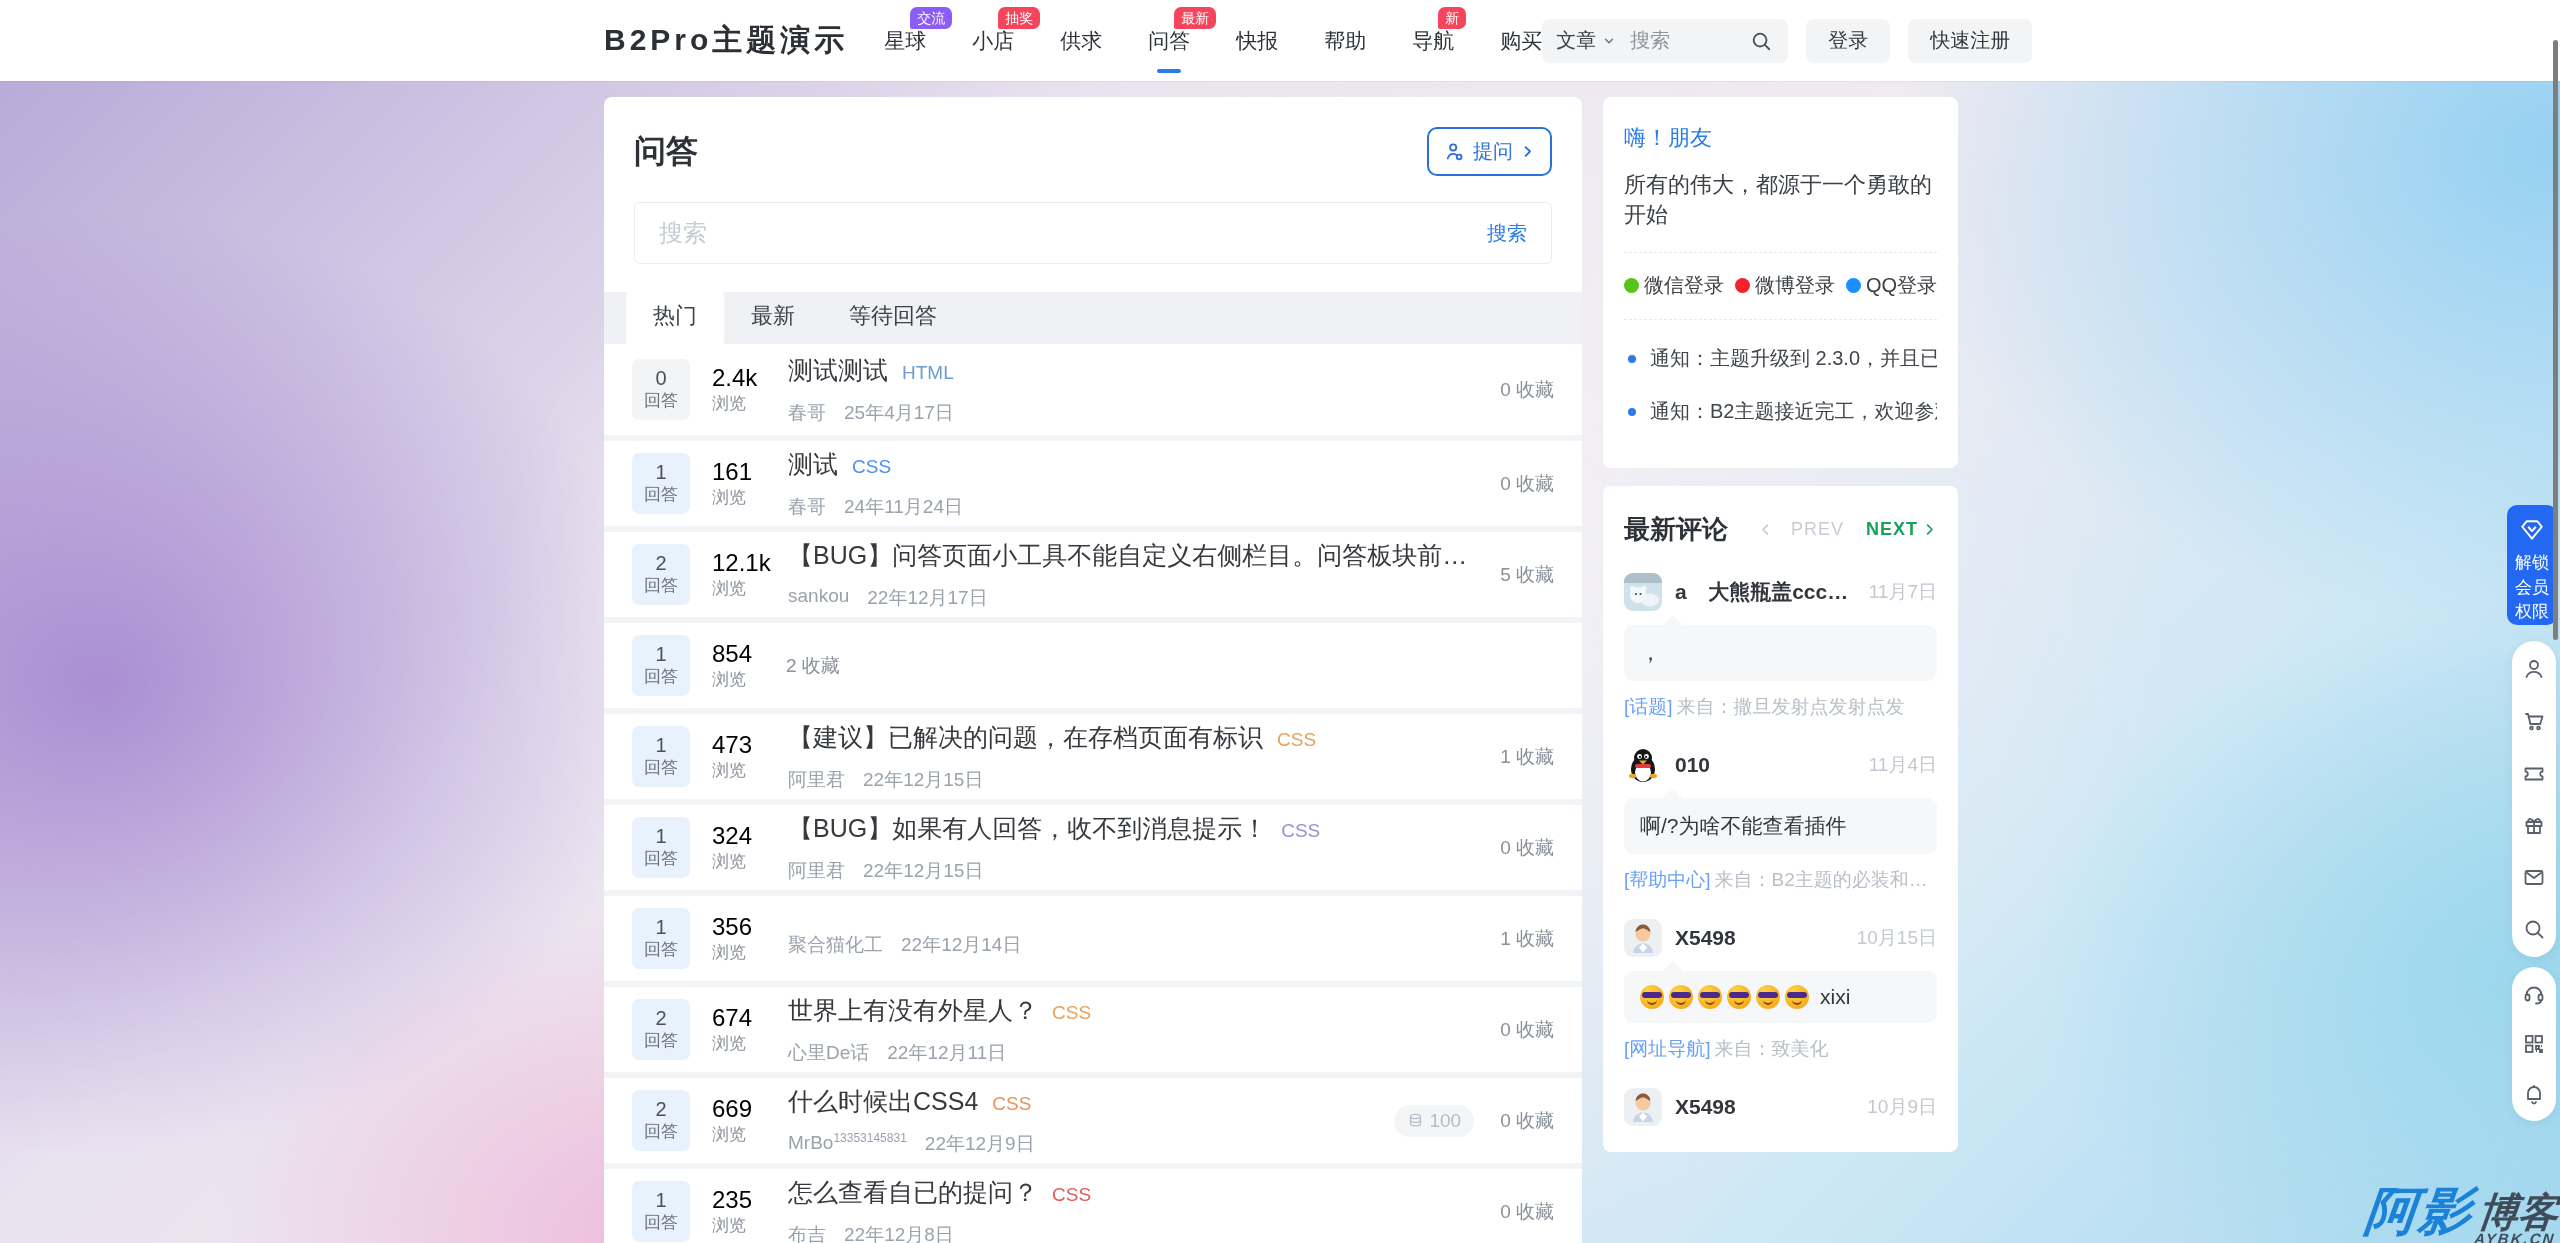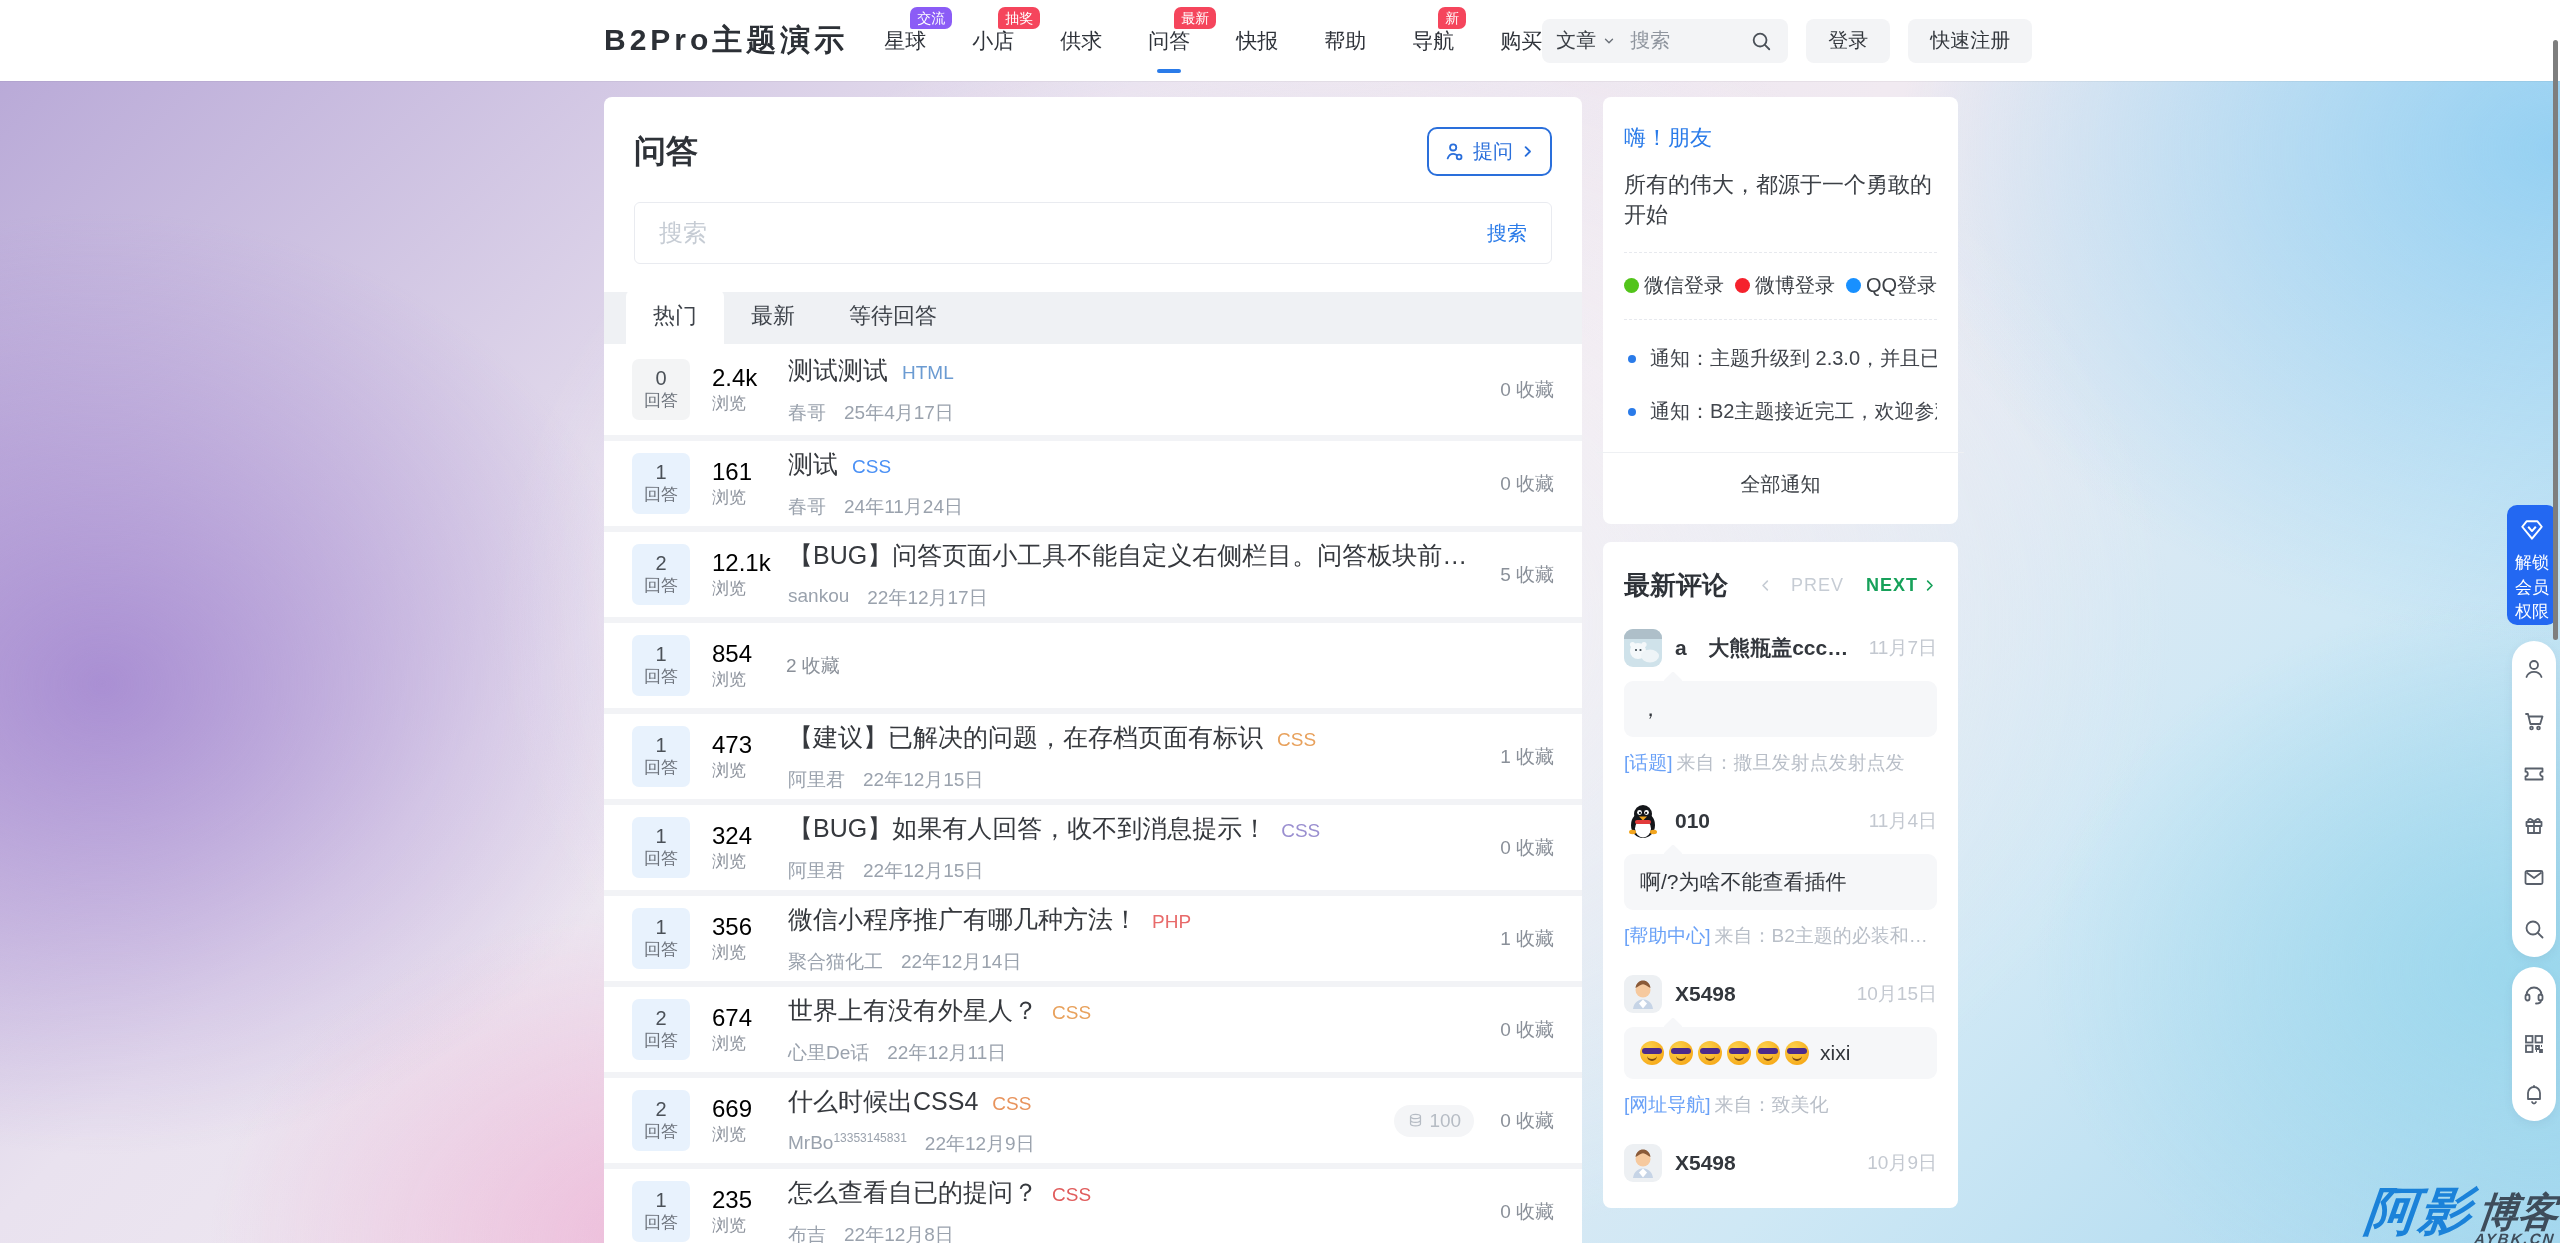--- a/index.html
+++ b/index.html
@@ -349,24 +349,20 @@
       <li class="row">
         <div class="abadge" style="background-color: rgb(232, 242, 253);">
           <div class="num">1</div>
             <div class="lab">回答</div>
         </div>
         <div class="views">
           <div class="num">356</div>
             <div class="lab">浏览</div>
         </div>
         <div class="rcontent">
-          <div class="rtitleline">
-            <span class="rtitle">微信小程序推广有哪几种方法！</span>
-            <span class="rtag" style="color: rgb(232, 106, 106);">PHP</span>
-          </div>
           <div class="rmeta">
             <span>聚合猫化工</span>
             <span>22年12月14日</span>
           </div>
         </div>
         <div class="rright">
             <span class="rfav">1 收藏</span>
           </div>
       </li>
 
@@ -476,21 +472,20 @@
     <ul class="notices">
       <li class="nitem">
           <span class="ndot"></span>
           <span>通知：主题升级到 2.3.0，并且已经改…</span>
         </li>
       <li class="nitem">
           <span class="ndot"></span>
           <span>通知：B2主题接近完工，欢迎参观</span>
         </li>
     </ul>
-    <div class="allnote">全部通知</div>
   </section>
 
   <section class="scard ccard">
     <div class="chead">
       <div class="ctitle">最新评论</div>
       <div class="pager">
         <span class="prev">
           <svg width="15" height="15" viewBox="0 0 24 24" fill="none" stroke="#c6ccd4" stroke-width="2.6" stroke-linecap="round" stroke-linejoin="round">
               <polyline points="15 5 8 12 15 19"></polyline>
             </svg>

